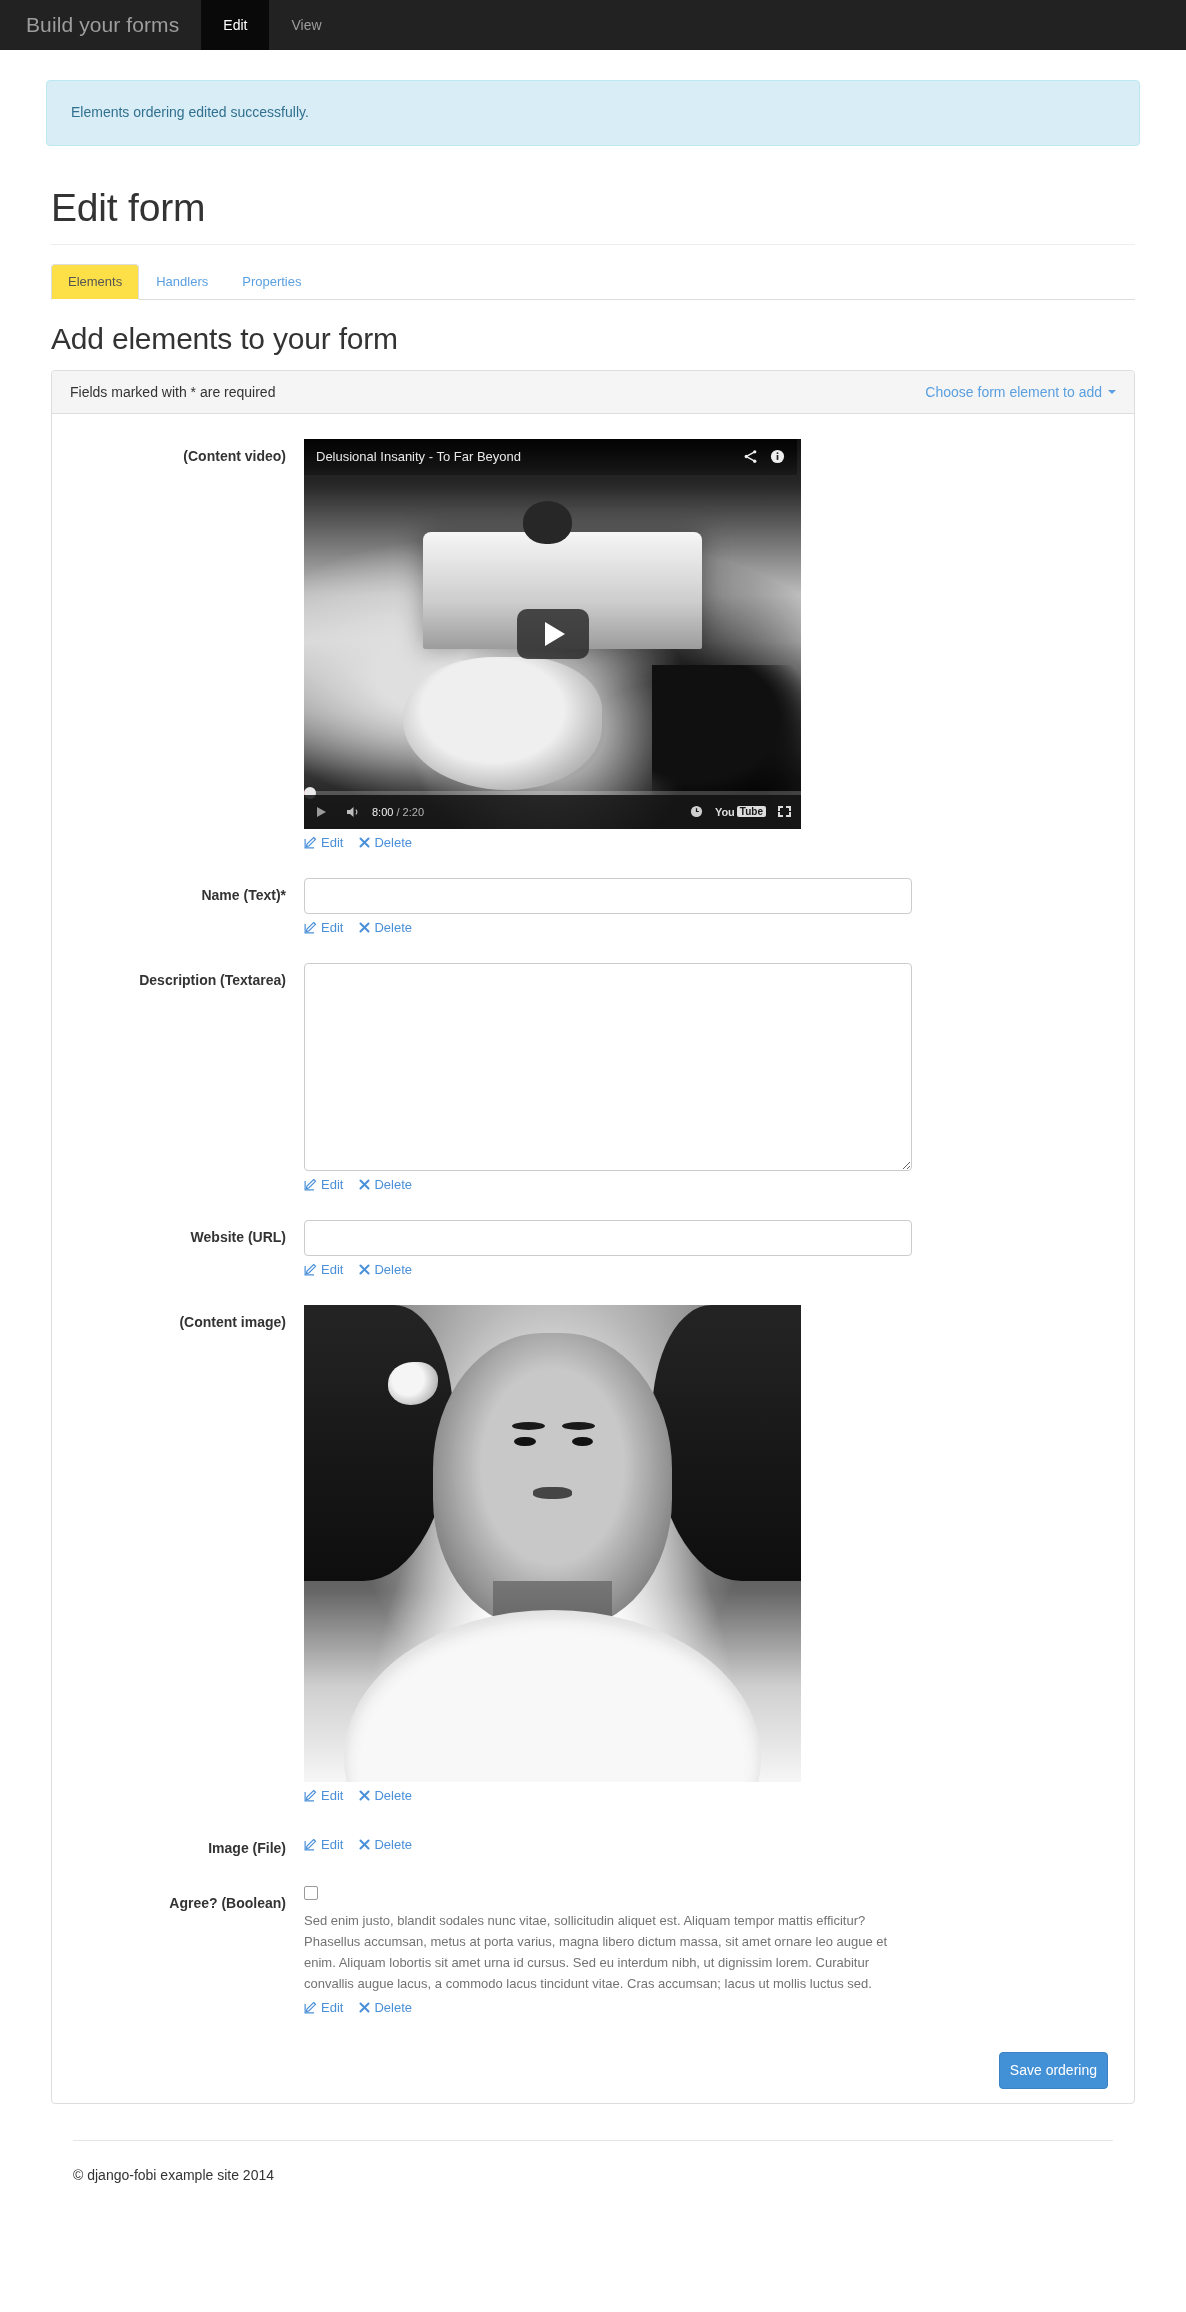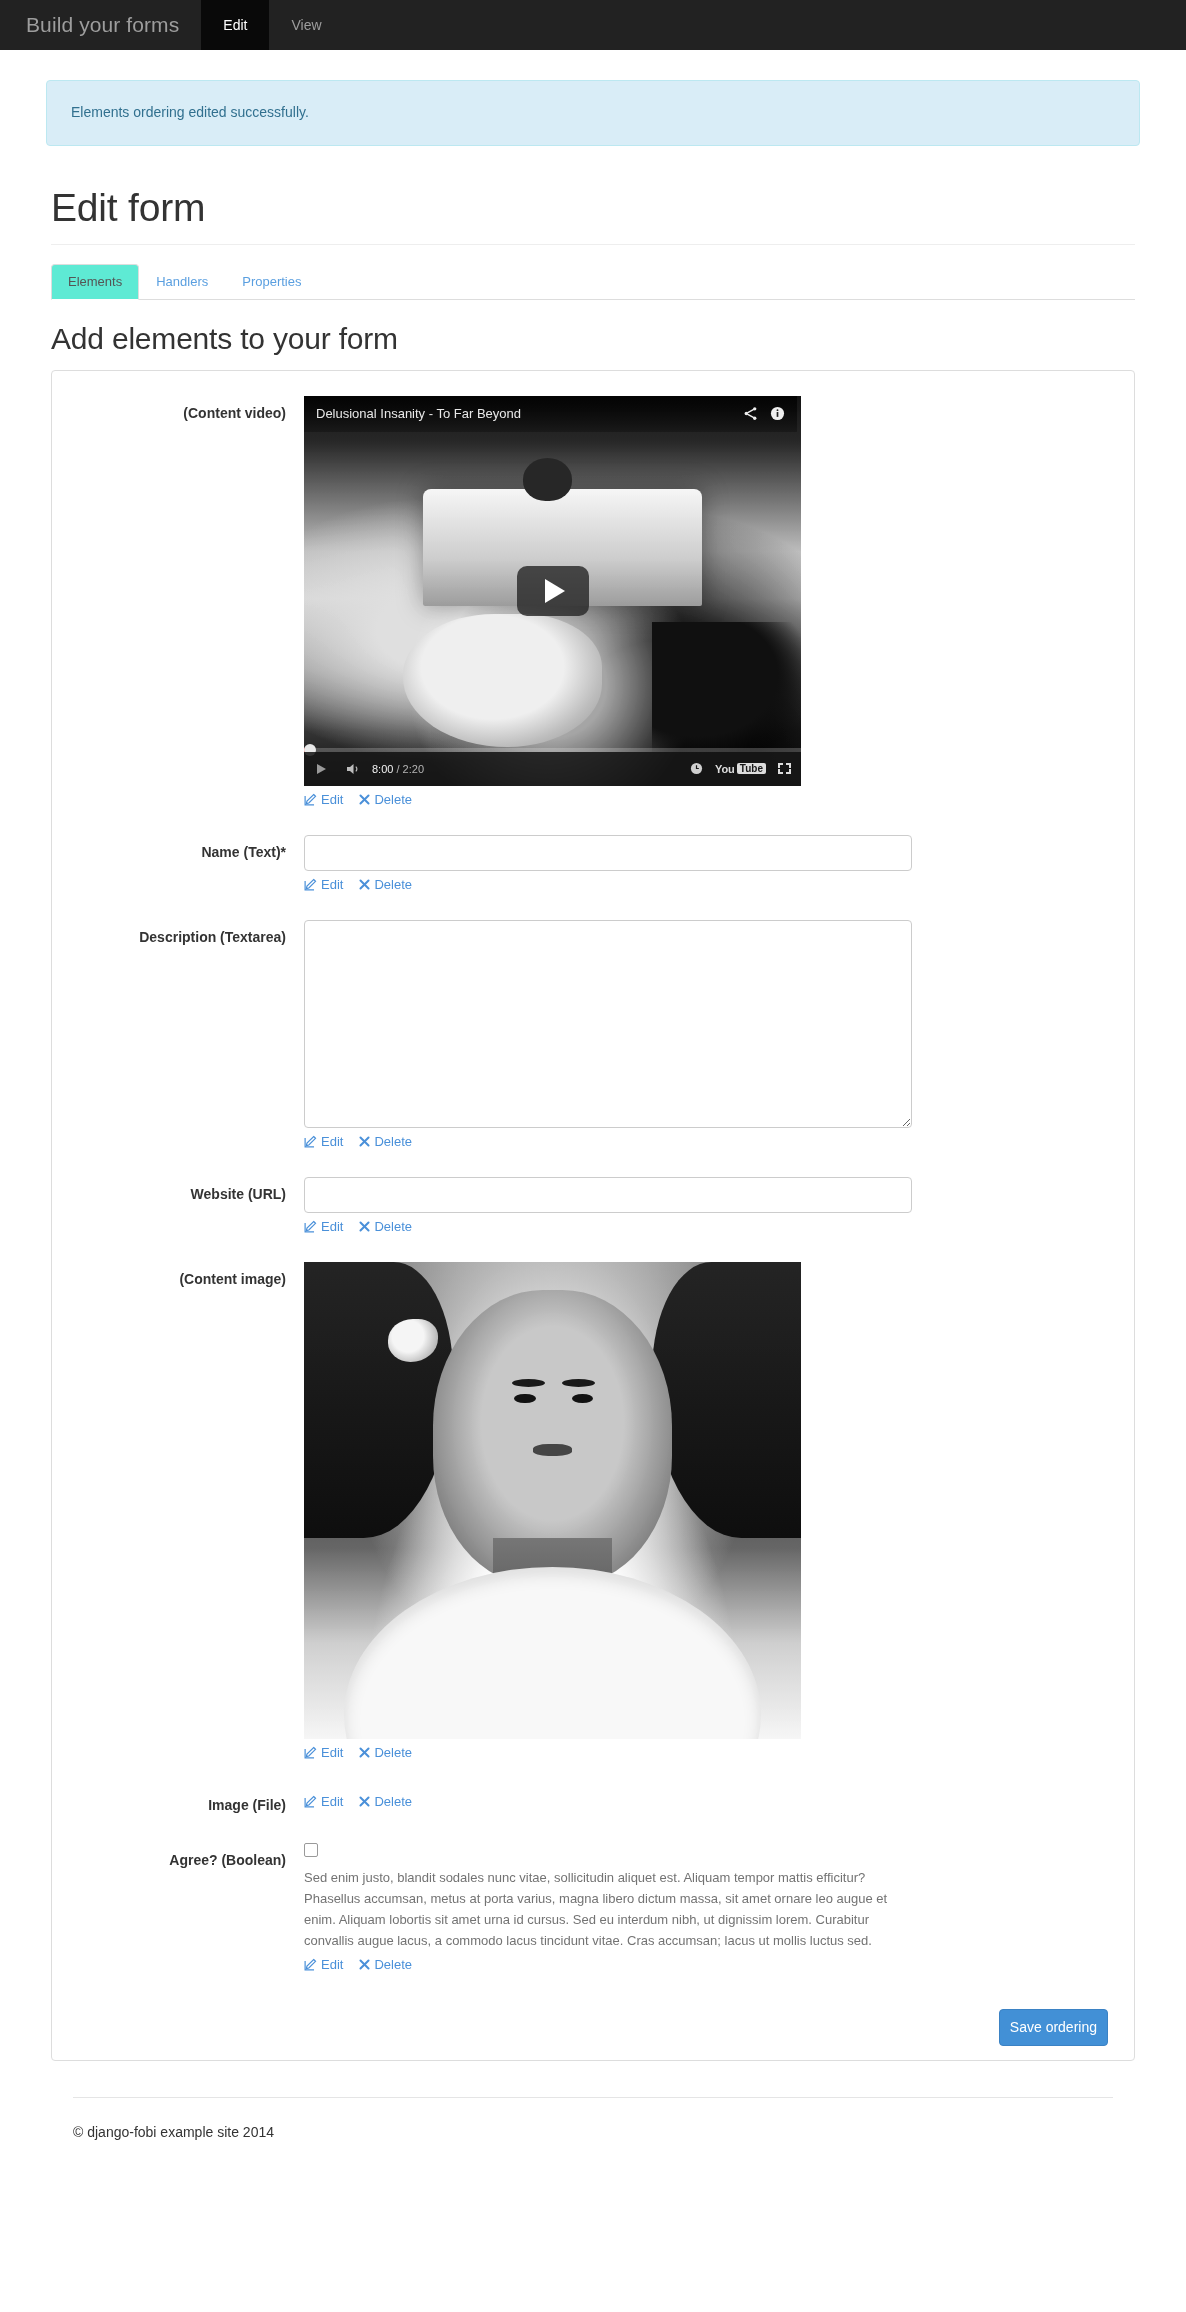--- a/index.html
+++ b/index.html
@@ -83,21 +83,21 @@
     margin-bottom: -1px;
     color: #5a9fe0;
     cursor: pointer;
     line-height: 1.2;
     border: 1px solid transparent;
     border-radius: 4px 4px 0 0;
     text-decoration: none;
   }
   .tab.active {
     color: #555555;
-    background: #5eead4;
+    background: #fde047;
     border: 1px solid #dddddd;
     border-bottom-color: #ffffff;
   }
 
   
   h2.section-title {
     font-size: 30px;
     font-weight: normal;
     color: #333333;
     margin: 22px 0 14px 5px;
@@ -475,20 +475,27 @@
   <div class="tabs">
     <a class="tab active">Elements</a>
     <a class="tab">Handlers</a>
     <a class="tab">Properties</a>
   </div>
 
   <h2 class="section-title">Add elements to your form</h2>
 
   <div class="panel">
 
+    <div class="panel-head">
+      <span>Fields marked with * are required</span>
+      <a class="dropdown-toggle">
+        <span>Choose form element to add</span>
+        <span class="caret"></span>
+      </a>
+    </div>
 
     <div class="panel-body">
 
       <div class="form-row">
         <div class="form-label">(Content video)</div>
         <div class="form-control-wrap">
 
           <div class="video">
             <div class="video-photo"></div>
             <div class="video-head"></div>

